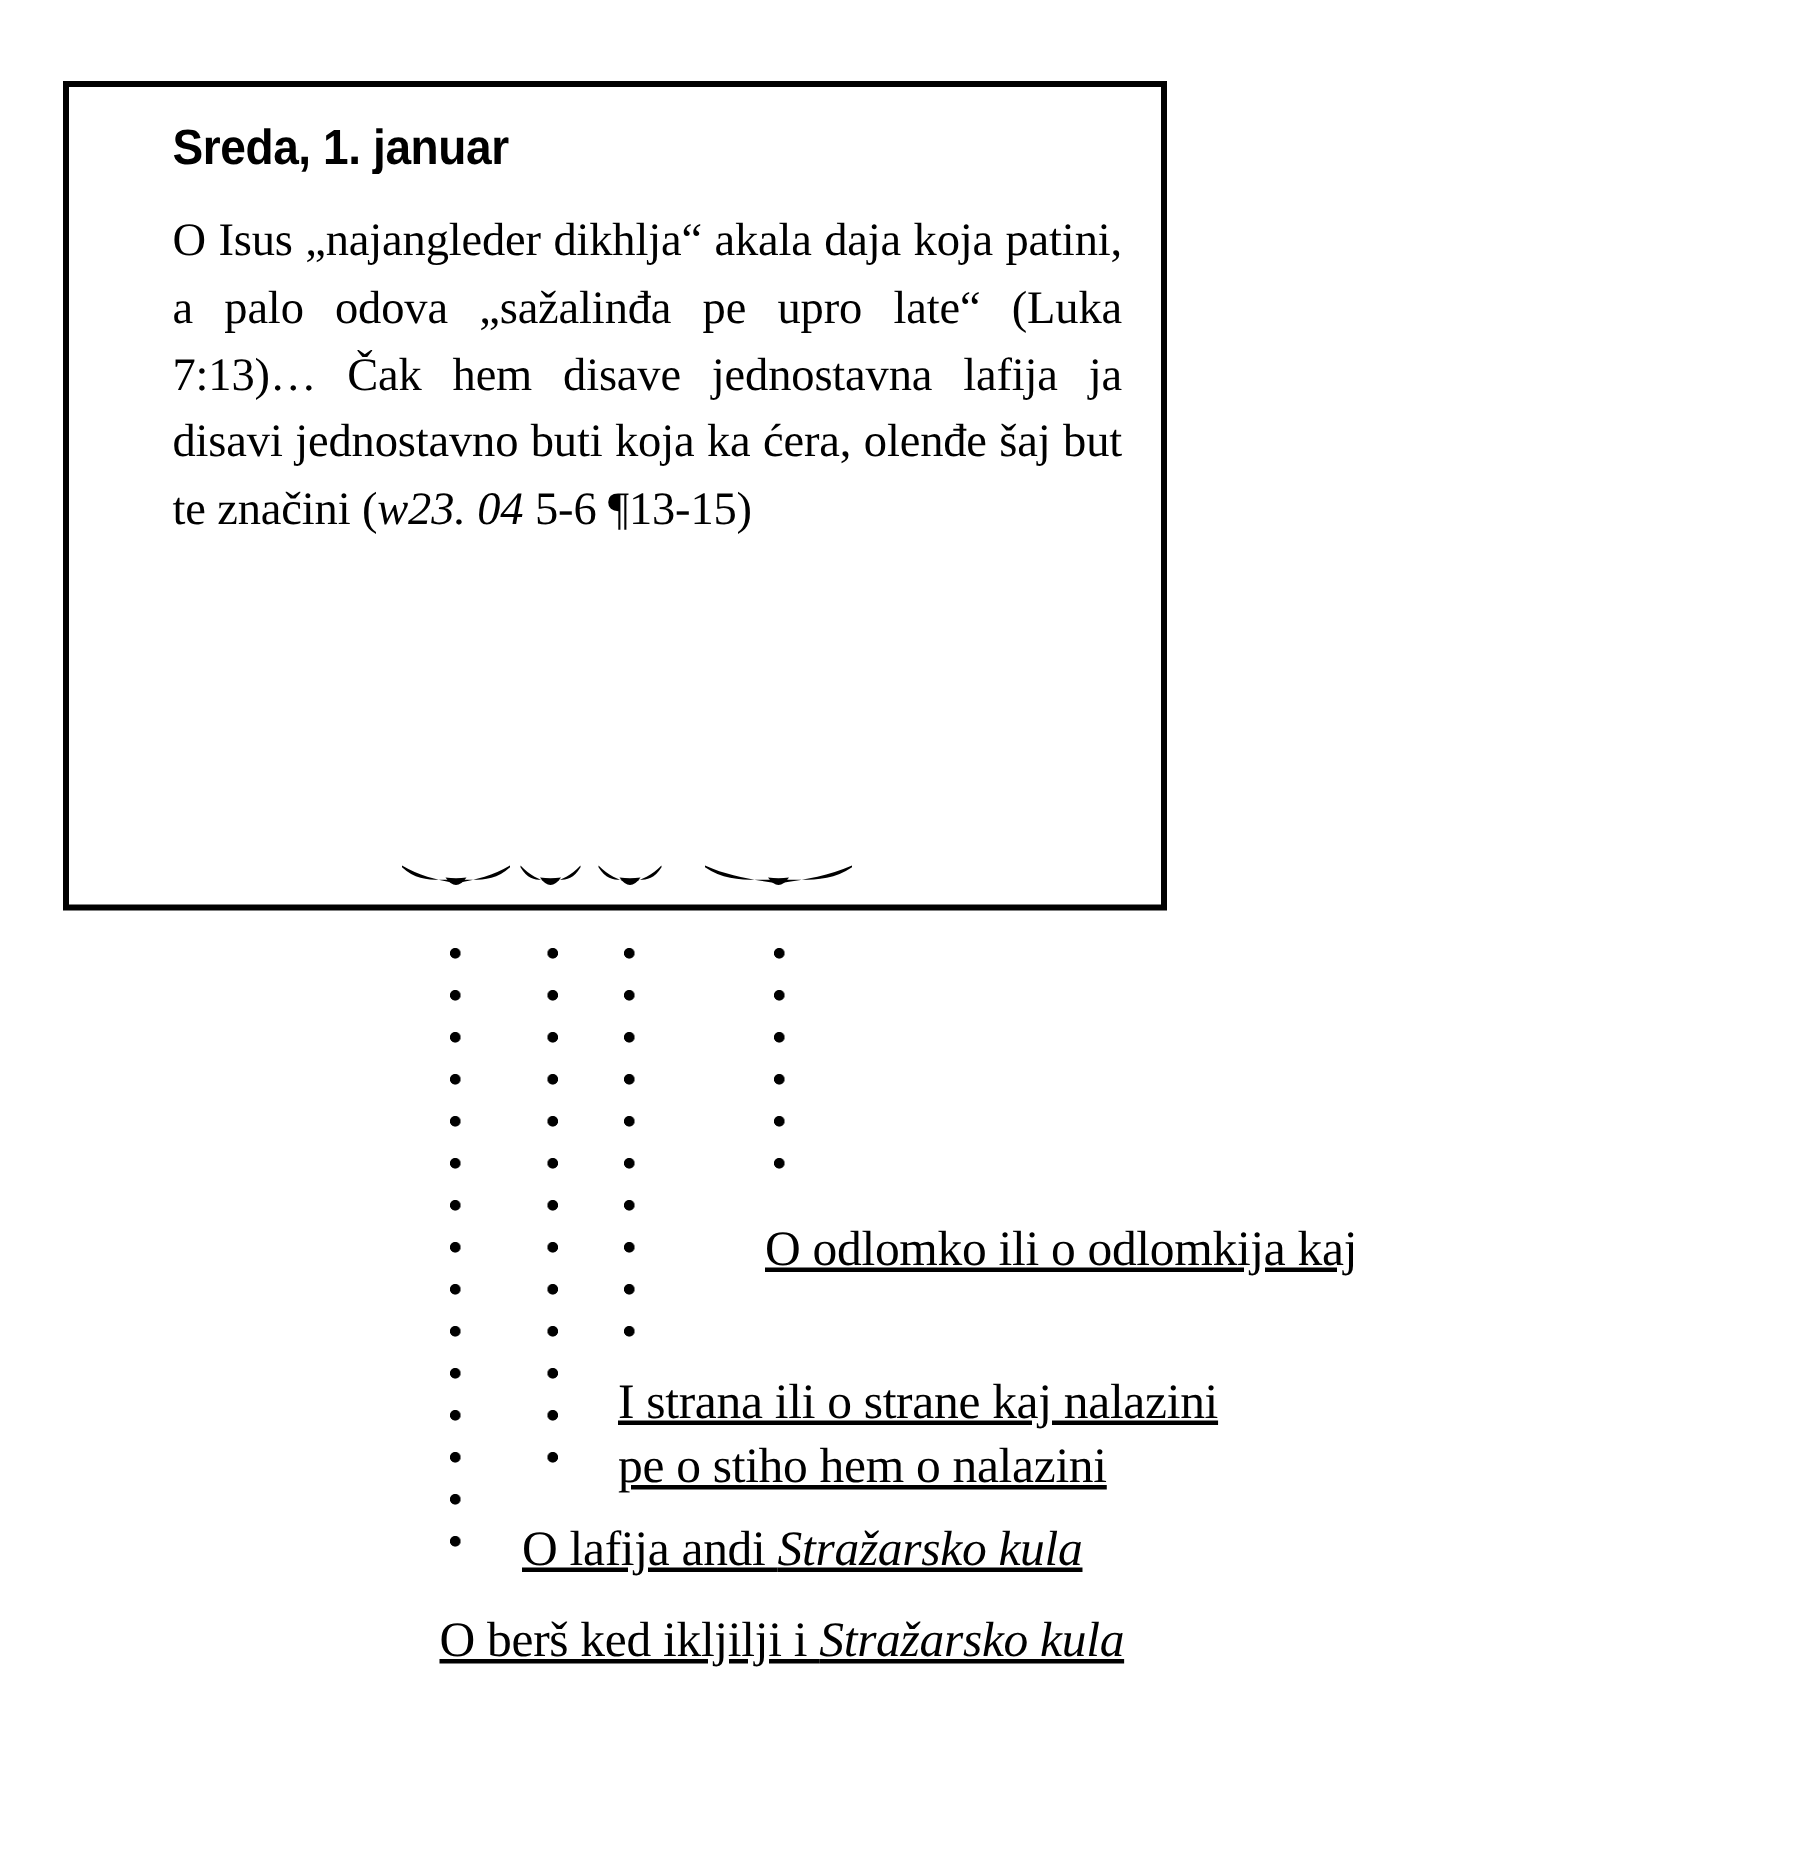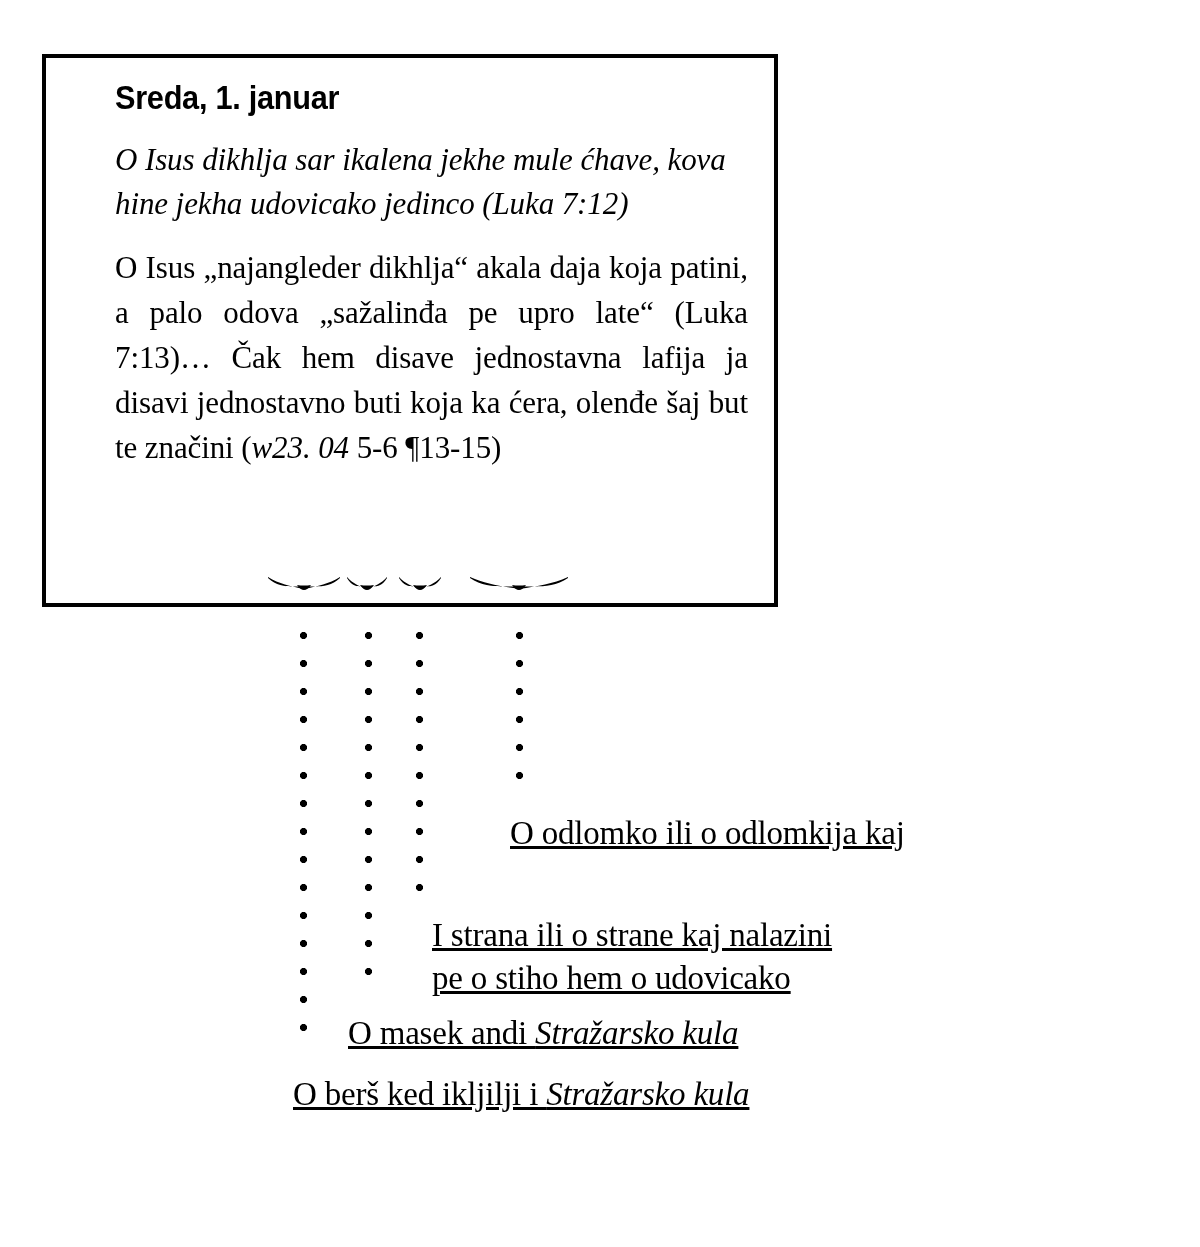--- a/index.html
+++ b/index.html
@@ -91,34 +91,33 @@
     font-size: 33px;
     line-height: 1.3;
     white-space: nowrap;
     letter-spacing: -0.2px;
     text-decoration: underline;
   }
   .annot i { font-style: italic; margin-top: 38px; }
 
   .annot-a { left: 510px; top: 812px; }
   .annot-a .l2 { display: block; padding-left: 0px; }
-  .annot-b { left: 432px; top: 914px; }
+  .annot-b { left: 412px; top: 914px; }
   .annot-b .l2 { display: block; padding-left: 0px; }
   .annot-c { left: 348px; top: 1012px; }
   .annot-d { left: 293px; top: 1073px; }
 </style>
 </head>
 <body>
 
 <div class="daytext-box">
   <div class="daytext-inner">
 
     <div class="day-heading">Sreda, 1. januar</div>
 
-    <p class="day-scripture"><span>O Isus dikhlja sar ikalena jekhe mule ćhave, kova hine jekha udovicako jedinco (</span><span class="ref">Luka 7:12</span><span>)</span></p>
 
     <p class="day-body"><span>O Isus „najangleder dikhlja“ akala daja koja patini, a palo odova „sažalinđa pe upro late“ (Luka 7:13)… Čak hem disave jednostavna lafija ja disavi jednostavno buti koja ka ćera, olenđe šaj but te značini (</span><span class="cite-pub">w23. 04</span><span> 5-6 ¶13-15)</span></p>
 
   </div>
 </div>
 
 <svg class="brace-layer" width="1200" height="1247" viewBox="0 0 1200 1247" aria-hidden="true">
   <g id="braces-group" fill="#000000" stroke="none">
       <path d="M 268 577 C 279.52 584, 289.6 586, 304 589 C 318.4 586, 328.48 584, 340 577 L 340 578.1 C 328.48 589, 315.52 586, 304 586.5 C 292.48 586, 279.52 589, 268 578.1 Z"></path>
       <path d="M 297 585 Q 304 586 311 585 Q 304 595 297 585 Z"></path>
@@ -137,18 +136,18 @@
     <div class="leader" style="left: 416px; top: 632px; height: 262px;"></div>
     <div class="leader" style="left: 516px; top: 632px; height: 164px;"></div>
   </div>
 
 <div class="annot annot-a">
   <span class="l1">O odlomko ili o odlomkija kaj</span>
 </div>
 
 <div class="annot annot-b">
   <span class="l1">I strana ili o strane kaj nalazini</span>
-  <span class="l2">pe o stiho hem o udovicako</span>
+  <span class="l2">pe o stiho hem o nalazini</span>
 </div>
 
-<div class="annot annot-c"><span>O masek andi </span><i>Stražarsko kula</i></div>
+<div class="annot annot-c"><span>O lafija andi </span><i>Stražarsko kula</i></div>
 
 <div class="annot annot-d"><span>O berš ked ikljilji i </span><i>Stražarsko kula</i></div>
 
 </body></html>

